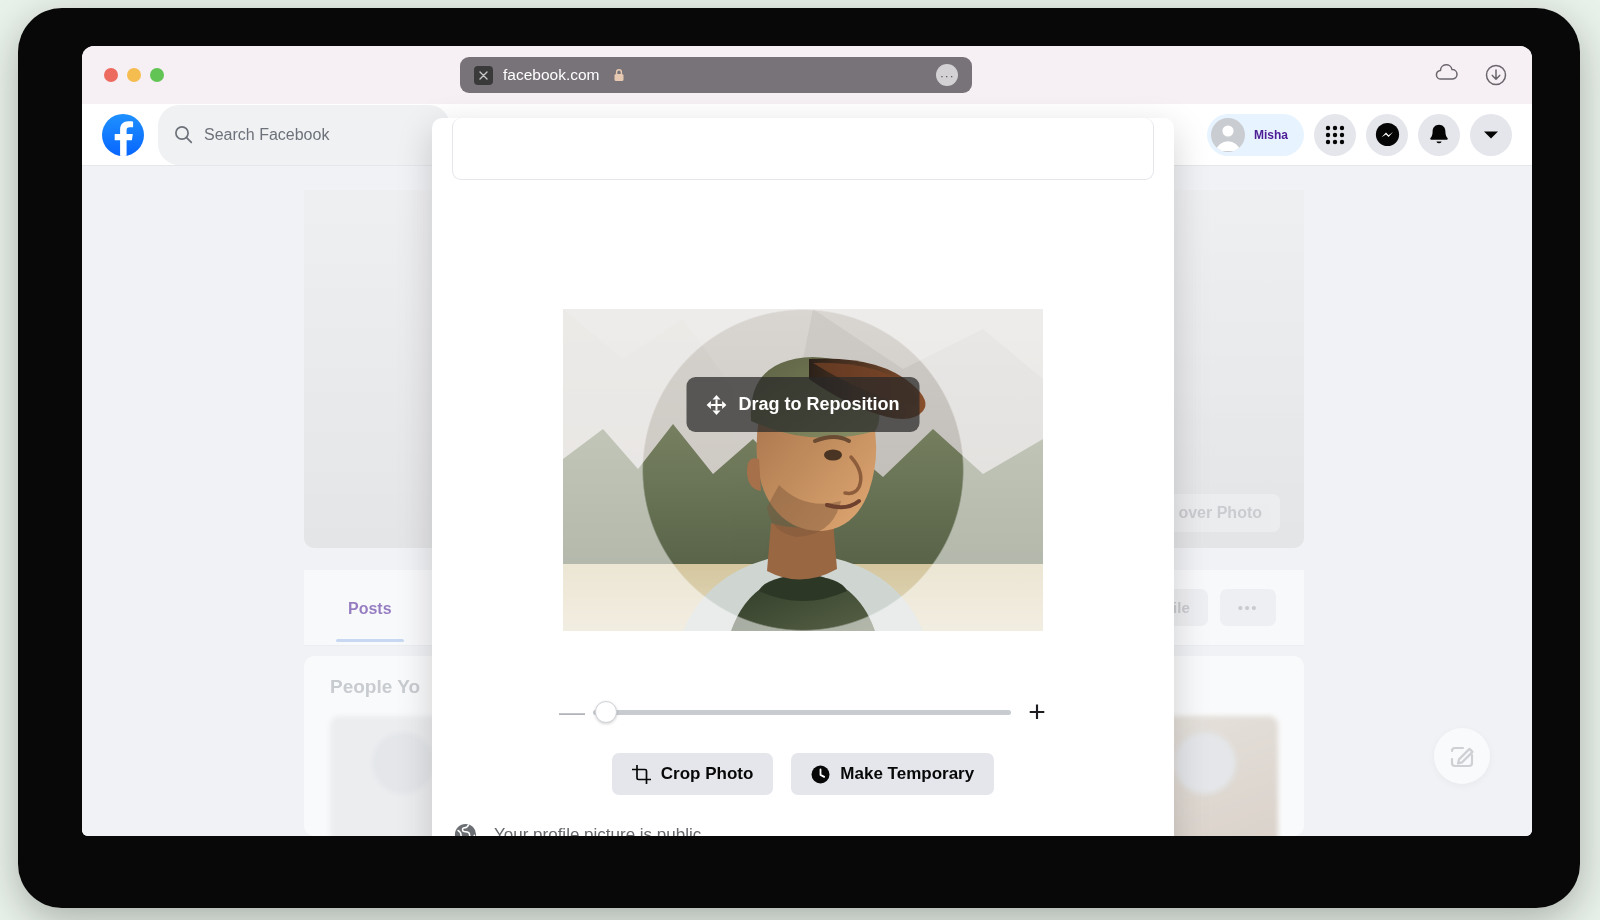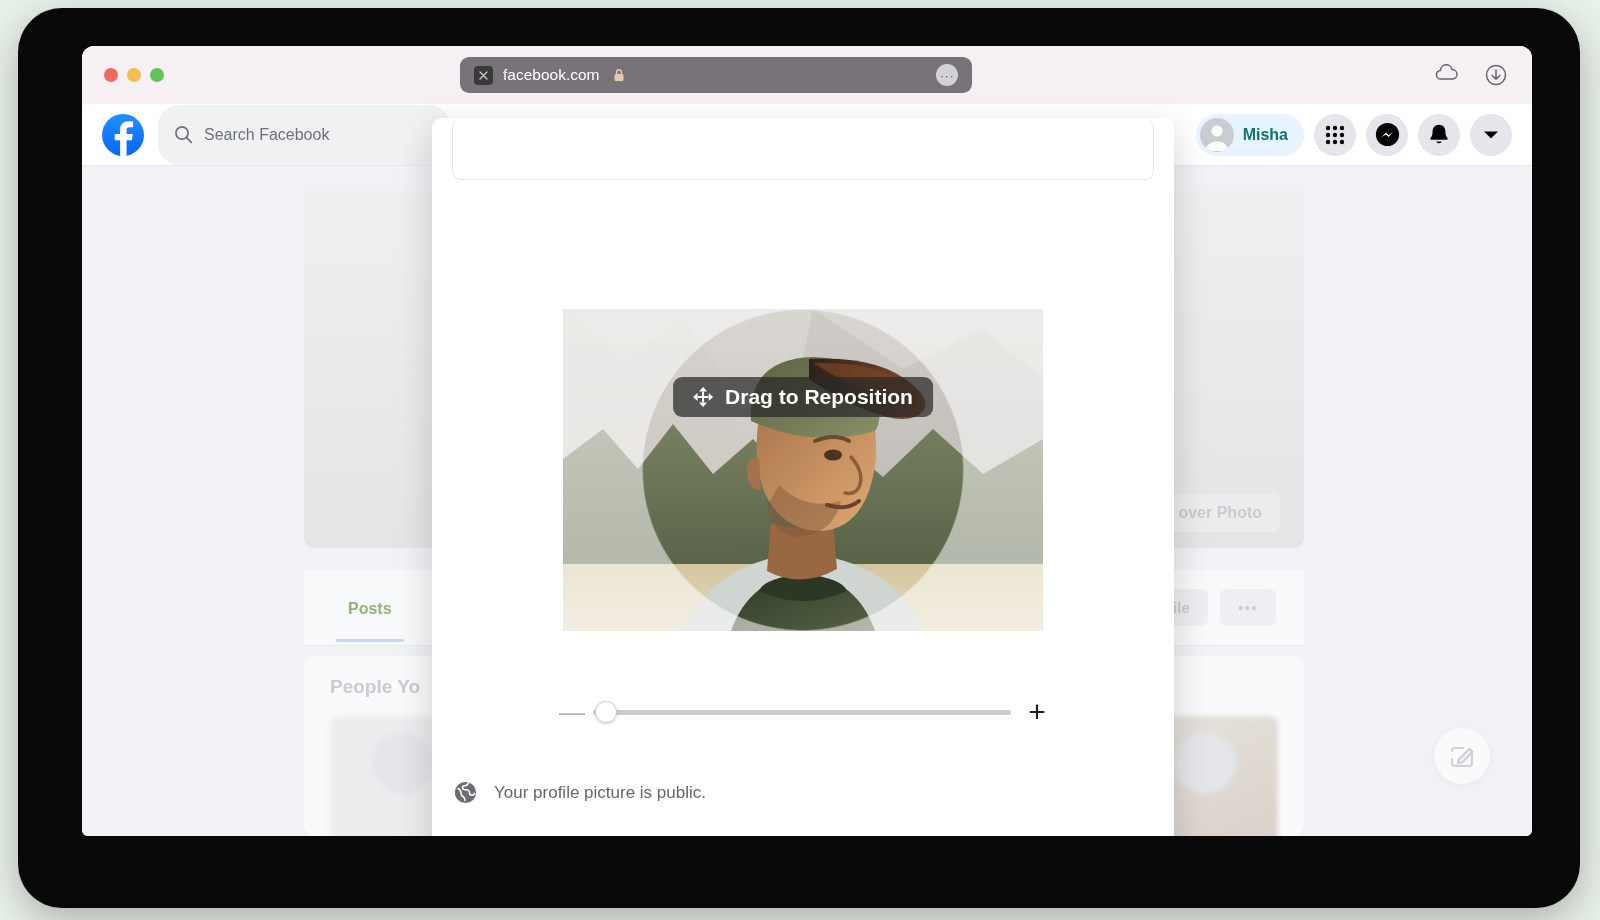--- a/index.html
+++ b/index.html
@@ -148,21 +148,21 @@
     height: 42px; padding: 0 16px 0 4px;
     border-radius: 21px;
     background: #e7f3ff;
   }
   .pill-avatar {
     width: 34px; height: 34px; border-radius: 50%;
     background: #c9ccd1;
     display: flex; align-items: flex-end; justify-content: center;
     overflow: hidden;
   }
-  .pill-name { color: #0f766e; font-size: 16px; font-weight: 600; }
+  .pill-name { color: #4c1d95; font-size: 12px; font-weight: 600; }
   .circle-btn {
     width: 42px; height: 42px; border-radius: 50%;
     background: #e4e6eb;
     display: flex; align-items: center; justify-content: center;
     color: #050505;
   }
 
   
   .profile-bg { position: relative; height: 670px; filter: blur(0.4px); }
 
@@ -195,21 +195,21 @@
     display: flex; align-items: center;
     padding: 0 28px;
     opacity: .55;
     border-bottom: 1px solid #e8eaed;
   }
   .nav-tab {
     position: relative;
     color: #a8adb5; font-size: 16px; font-weight: 600;
     padding: 26px 16px 24px;
   }
-  .nav-tab.active { color: #4d7c0f; }
+  .nav-tab.active { color: #4c1d95; }
   .nav-tab.active::after {
     content: ""; position: absolute;
     left: 4px; right: 4px; bottom: 0; height: 3px;
     background: #a8c4ef; border-radius: 2px;
   }
   .nav-right {
     margin-left: auto;
     display: flex; align-items: center; gap: 12px;
   }
   .nav-pill {
@@ -321,23 +321,23 @@
     pointer-events: none;
   }
 
   .drag-badge {
     position: absolute;
     left: 50%; top: 68px;
     transform: translateX(-50%);
     display: flex; align-items: center; gap: 12px;
     background: rgba(40,40,40,.72);
     border-radius: 9px;
-    padding: 8px 20px;
+    padding: 17px 20px;
     color: #fff;
-    font-size: 21px;
+    font-size: 18px;
     font-weight: 700;
     white-space: nowrap;
   }
 
   
   .zoom-row {
     display: flex;
     align-items: center;
     gap: 16px;
     margin-top: 66px;
@@ -649,21 +649,39 @@
 
             <div class="zoom-row">
               <span class="zoom-minus">—</span>
               <div class="slider-track">
                 <div class="slider-thumb"></div>
               </div>
               <span class="zoom-plus">+</span>
             </div>
 
             <div class="action-row">
-
+              <div class="action-btn">
+                <span>
+                  <svg class="icon-svg" width="19" height="19" viewBox="0 0 19 19">
+                    <path d="M5 0.5 V13 a1.5 1.5 0 0 0 1.5 1.5 H19" fill="none" stroke="#080809" stroke-width="1.7" stroke-linecap="round"></path>
+                    <path d="M0.5 4.5 H13 a1.5 1.5 0 0 1 1.5 1.5 V18.5" fill="none" stroke="#080809" stroke-width="1.7" stroke-linecap="round"></path>
+                  </svg>
+                </span>
+                <span>Crop Photo</span>
+              </div>
+
+              <div class="action-btn">
+                <span>
+                  <svg class="icon-svg" width="19" height="19" viewBox="0 0 19 19">
+                    <circle cx="9.5" cy="9.5" r="9" fill="#080809"></circle>
+                    <path d="M9.5 4.4 V9.9 L13.2 11.9" stroke="#ffffff" stroke-width="1.8" fill="none" stroke-linecap="round" stroke-linejoin="round"></path>
+                  </svg>
+                </span>
+                <span>Make Temporary</span>
+              </div>
             </div>
 
             <div class="privacy-row">
               <span>
                 <svg class="icon-svg" width="23" height="23" viewBox="0 0 23 23">
                   <circle cx="11.5" cy="11.5" r="10.6" fill="#6b6e72"></circle>
                   <path d="M4 7.5 q3 1.5 3 4.5 q0 2.5 2 3.5 q2 1 2 4 M14.5 1.8 q-1.5 3 -4 3 q-2 0 -2 2 q0 2 3 2 q4 0 4 3 q0 2.5 2.5 2.5 q2 0 2.5 -2" fill="none" stroke="#ffffff" stroke-width="1.5" stroke-linecap="round" stroke-linejoin="round"></path>
                 </svg>
               </span>
               <span>Your profile picture is public.</span>

